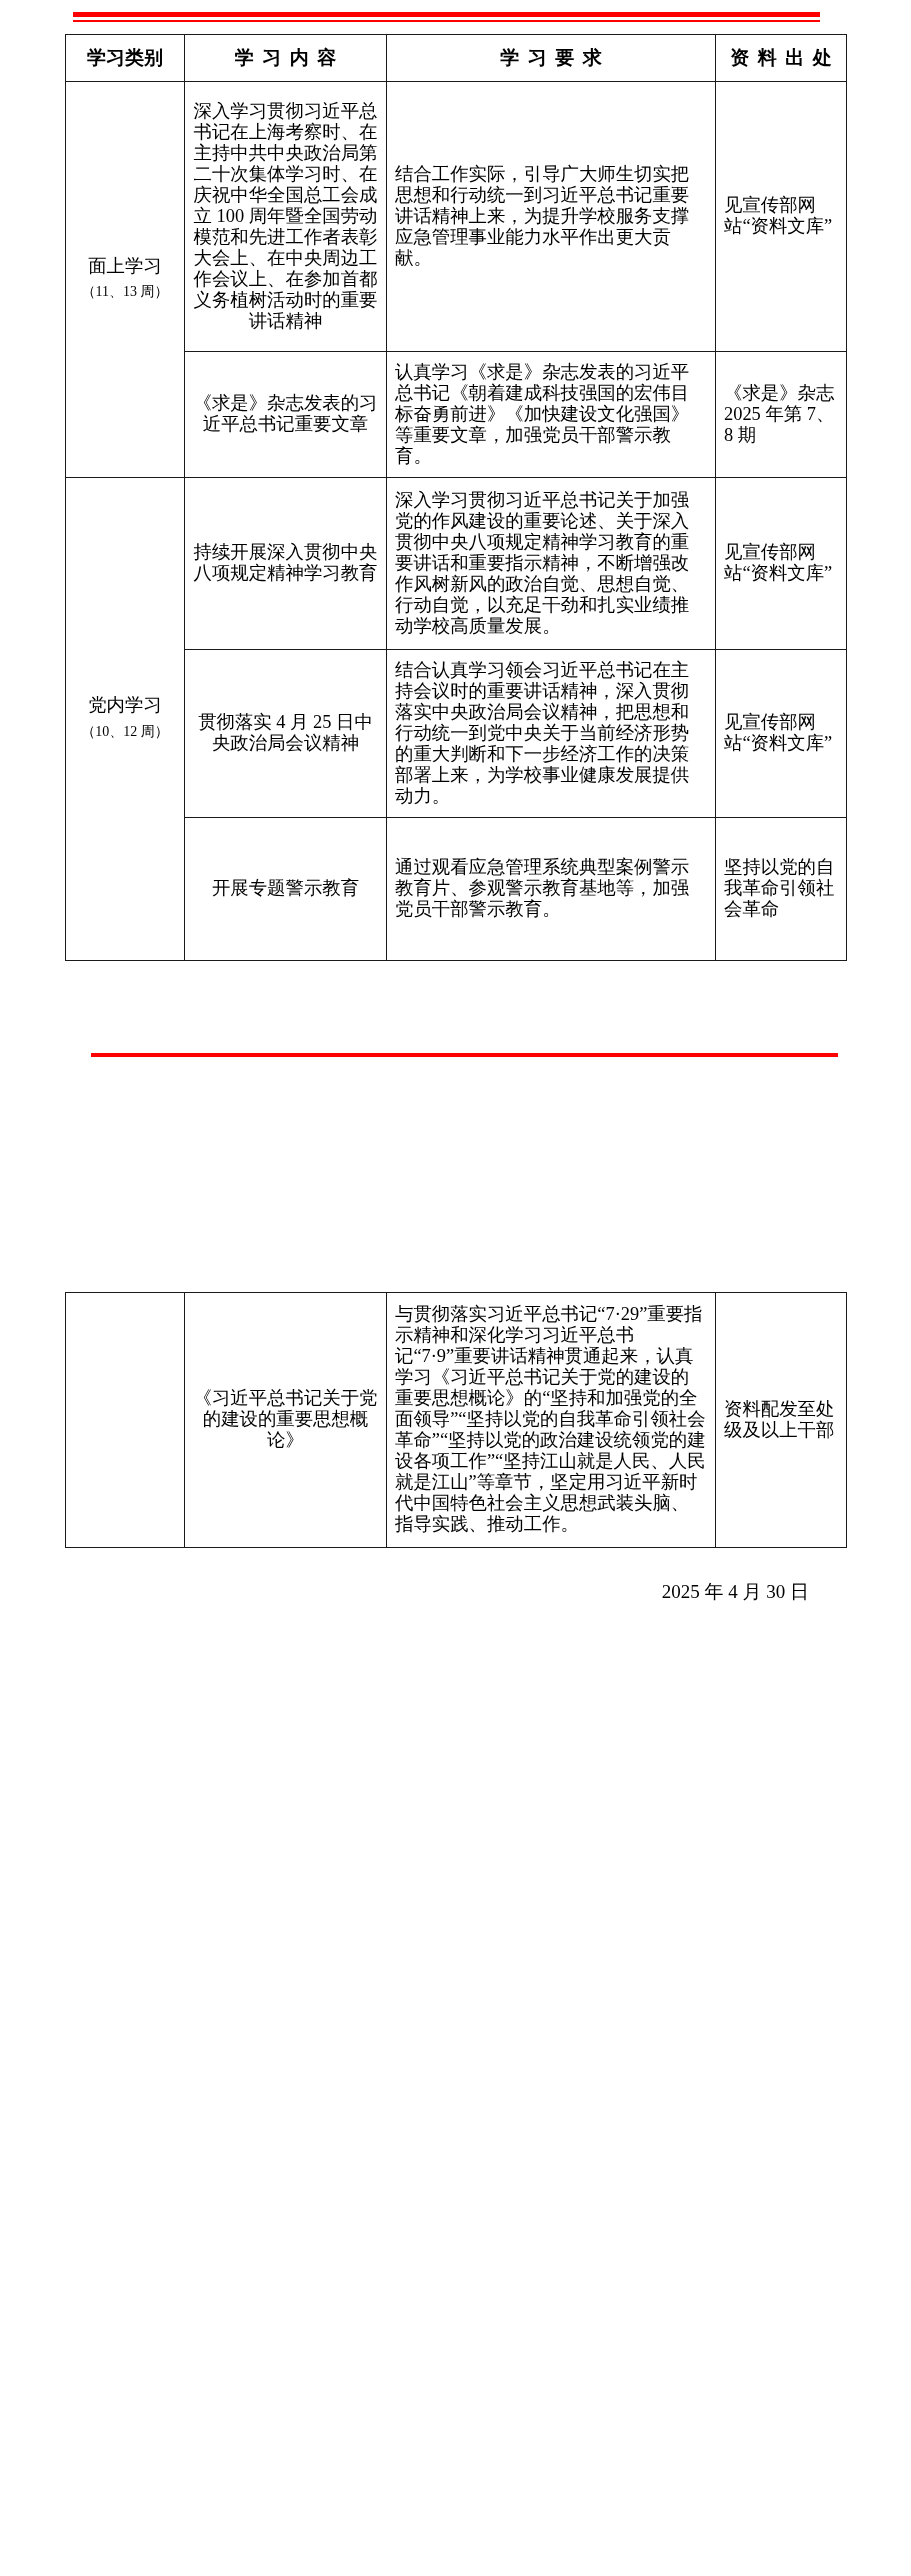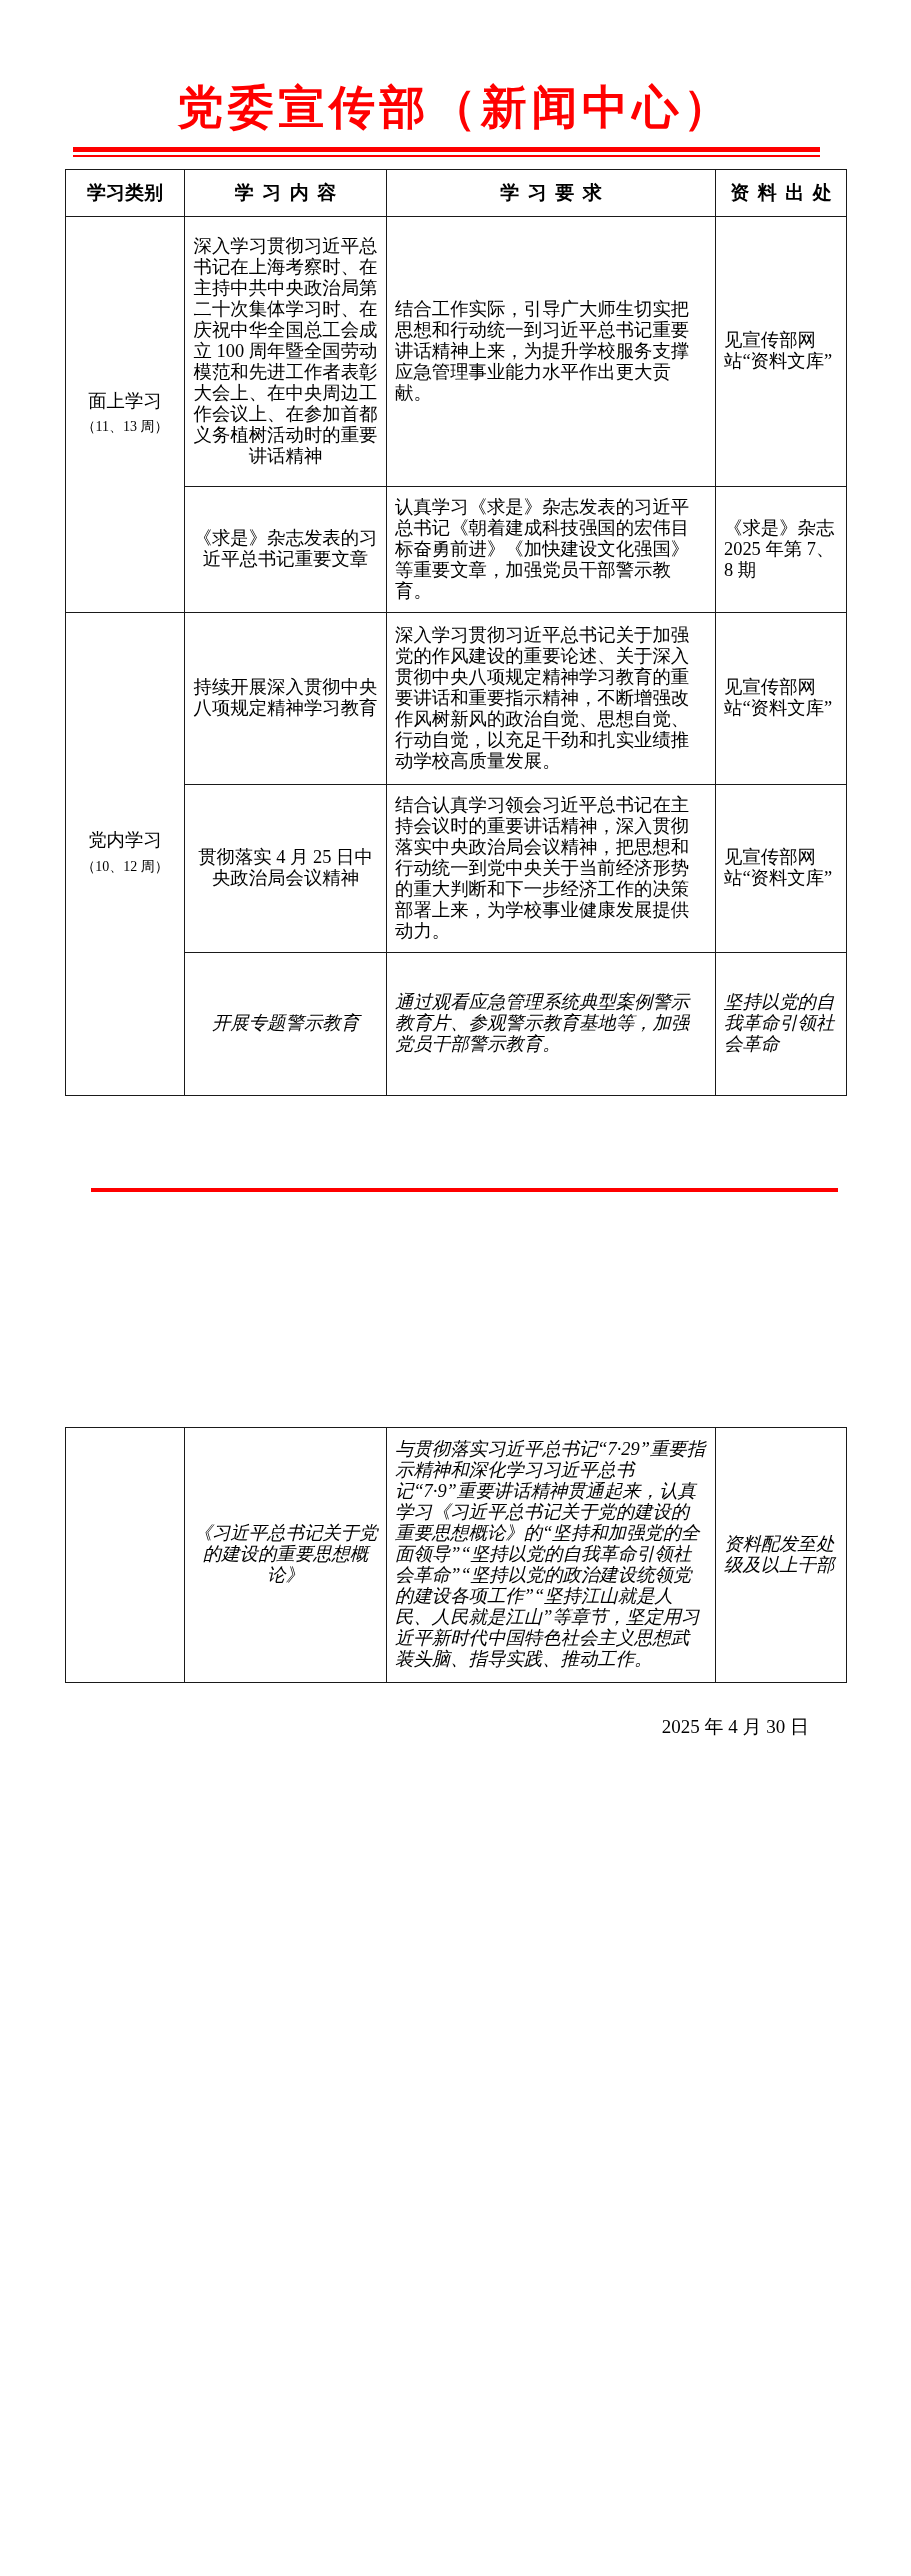--- a/index.html
+++ b/index.html
@@ -35,21 +35,21 @@
     border-collapse:collapse;
     table-layout:fixed;
     width:781px;
     margin-left:65px;
     font-size:18.4px;
     line-height:21px;
   }
   .t1 { margin-top:12px; }
   table.sched td, table.sched th { border:1.1px solid #1a1a1a; vertical-align:middle; overflow:hidden; }
   table.sched { border:1.1px solid #1a1a1a; }
-  tr.bot td, tr.bot th { border-bottom-width:1.7px;font-style:italic; }
+  tr.bot td, tr.bot th { border-bottom-width:1.7px; }
   tr.gend td { border-bottom-width:1.7px; }
   th { font-size:19px; font-weight:bold; text-align:center; }
   th.sp { letter-spacing:0.45em; padding-left:0.45em; }
   tr.hrow   { height:47px; }
   tr.row-1  { height:270px; }
   tr.row-2  { height:99px; }
   tr.row-3  { height:172px; }
   tr.row-4  { height:146px; }
   tr.row-5  { height:143px; }
   tr.row-c  { height:255px; }
@@ -66,21 +66,20 @@
     text-align:right;
     font-size:19px;
     line-height:22px;
   }
 </style>
 </head>
 <body>
 
 <div class="page">
 
-  <div class="masthead">党委宣传部（新闻中心）</div>
   <div class="rule rule-thick"></div>
   <div class="rule rule-thin"></div>
 
 
   <table class="sched t1">
     <colgroup>
       <col style="width:119px">
         <col style="width:202px">
         <col style="width:329px">
         <col style="width:131px">

